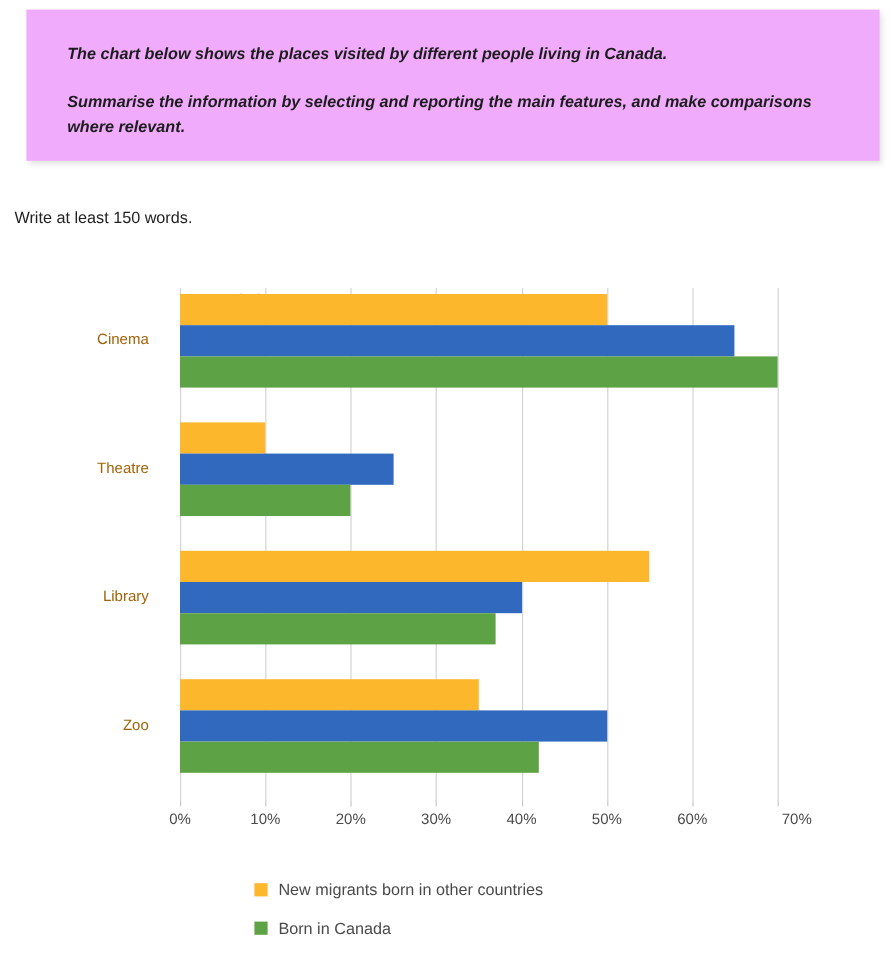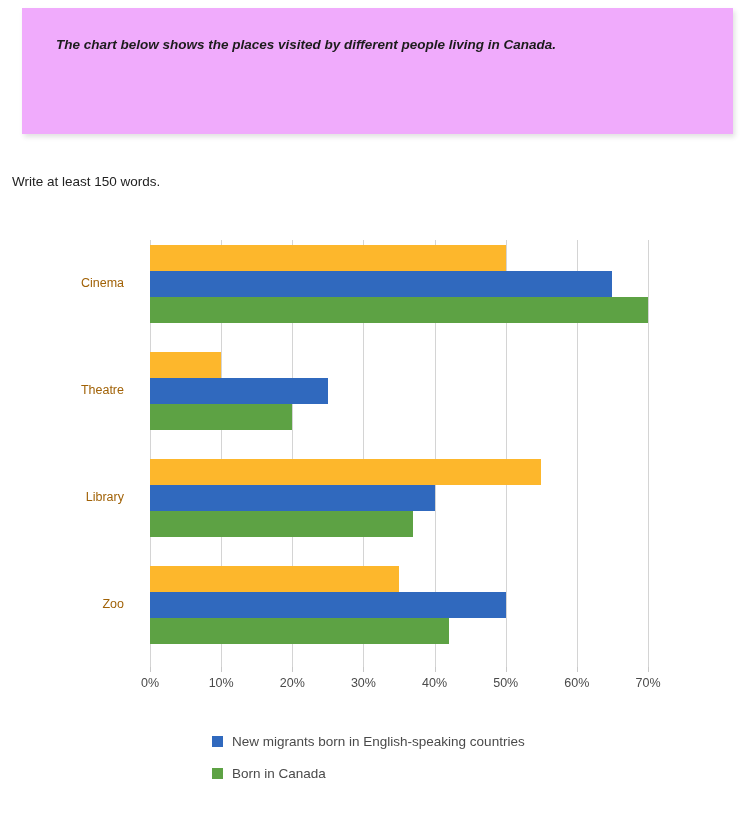--- a/index.html
+++ b/index.html
@@ -150,20 +150,21 @@
     color: #4a4a4a;
     white-space: nowrap;
     font-family: "Liberation Sans", sans-serif;
   }
 </style>
 </head>
 <body>
 
 <div id="prompt-card">
   <p class="prompt-line">The chart below shows the places visited by different people living in Canada.</p>
+  <p class="prompt-line">Summarise the information by selecting and reporting the main features, and make comparisons where relevant.</p>
 </div>
 
 <div id="word-count-note">Write at least 150 words.</div>
 
 <div id="chart-figure">
   <div id="plot-area">
     <div id="cat-label-col">
         <div class="cat-label" style="top: 36.375px;">Cinema</div>
         <div class="cat-label" style="top: 143.125px;">Theatre</div>
         <div class="cat-label" style="top: 249.875px;">Library</div>
@@ -187,21 +188,21 @@
         <div class="axis-tick" style="left: 284.571px;"></div>
         <div class="axis-tick-label" style="left: 284.571px;">40%</div>
         <div class="gridline" style="left: 355.714px;"></div>
         <div class="axis-tick" style="left: 355.714px;"></div>
         <div class="axis-tick-label" style="left: 355.714px;">50%</div>
         <div class="gridline" style="left: 426.857px;"></div>
         <div class="axis-tick" style="left: 426.857px;"></div>
         <div class="axis-tick-label" style="left: 426.857px; text-align: center;">60%</div>
         <div class="gridline" style="left: 498px;"></div>
         <div class="axis-tick" style="left: 498px;"></div>
-        <div class="axis-tick-label" style="left: 498px;">70%</div>
+        <div class="axis-tick-label" style="left: 514px;">70%</div>
         <div class="bar-group" style="top: 5.375px; height: 78px;">
           <div class="bar" style="top: 0px; width: 355.714px; background: rgb(253, 183, 44);"></div>
           <div class="bar" style="top: 26px; width: 462.429px; background: rgb(48, 105, 190);"></div>
           <div class="bar" style="top: 52px; width: 498px; background: rgb(93, 162, 68);"></div>
         </div>
         <div class="bar-group" style="top: 112.125px; height: 78px;">
           <div class="bar" style="top: 0px; width: 71.1429px; background: rgb(253, 183, 44);"></div>
           <div class="bar" style="top: 26px; width: 177.857px; background: rgb(48, 105, 190);"></div>
           <div class="bar" style="top: 52px; width: 142.286px; background: rgb(93, 162, 68);"></div>
         </div>
@@ -212,21 +213,21 @@
         </div>
         <div class="bar-group" style="top: 325.625px; height: 78px;">
           <div class="bar" style="top: 0px; width: 249px; background: rgb(253, 183, 44);"></div>
           <div class="bar" style="top: 26px; width: 355.714px; background: rgb(48, 105, 190);"></div>
           <div class="bar" style="top: 52px; width: 298.8px; background: rgb(93, 162, 68);"></div>
         </div>
       </div>
   </div>
   <div id="chart-legend">
       <div class="legend-row">
-        <span class="legend-swatch" style="background: rgb(48, 105, 190);"></span>
-        <span class="legend-label">New migrants born in English-speaking countries</span>
+        <span class="legend-swatch" style="background: rgb(253, 183, 44);"></span>
+        <span class="legend-label">New migrants born in other countries</span>
       </div>
       <div class="legend-row">
         <span class="legend-swatch" style="background: rgb(93, 162, 68);"></span>
         <span class="legend-label">Born in Canada</span>
       </div>
     </div>
 </div>
 
 </body></html>

